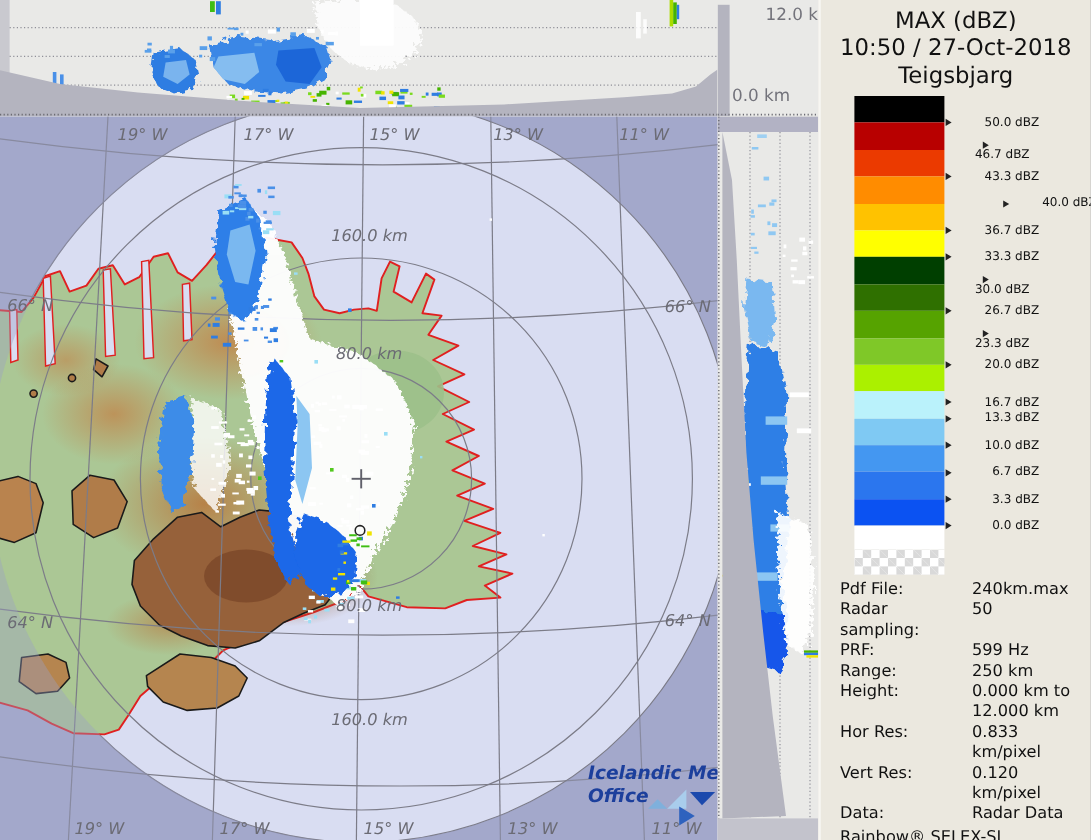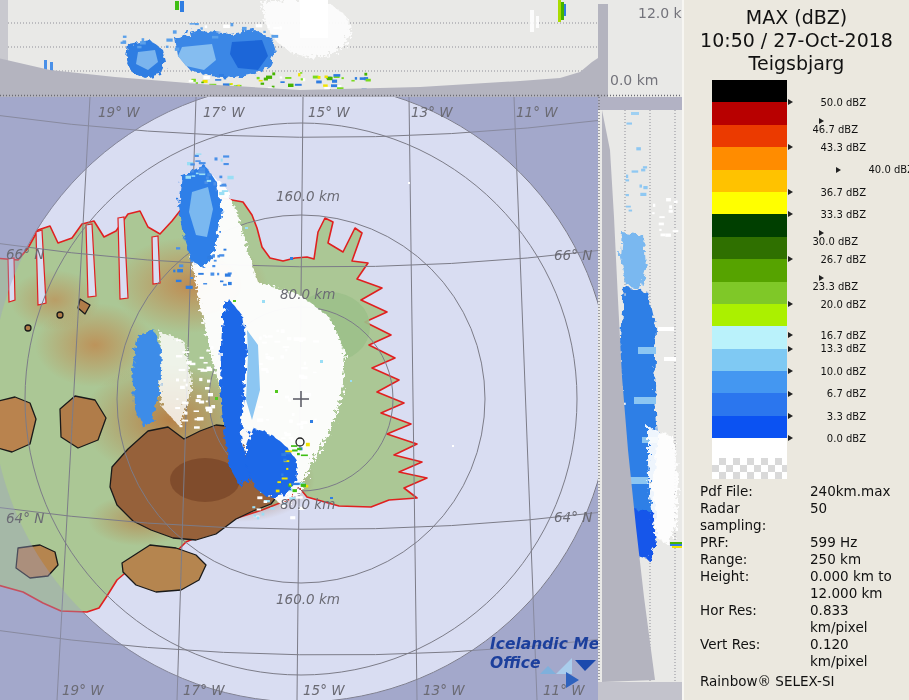--- a/index.html
+++ b/index.html
@@ -786,18 +786,22 @@
             <span class="info-value">12.000 km</span>
           </div>
           <div class="info-row">
             <span class="info-label">Hor Res:</span>
             <span class="info-value">0.833 km/pixel</span>
           </div>
           <div class="info-row">
             <span class="info-label">Vert Res:</span>
             <span class="info-value">0.120 km/pixel</span>
           </div>
+          <div class="info-row">
+            <span class="info-label">Data:</span>
+            <span class="info-value">Radar Data</span>
+          </div>
         </div>
       <div class="brand">Rainbow® SELEX-SI</div>
     </div>
   </div>
 
 </div>
 
 </body></html>

